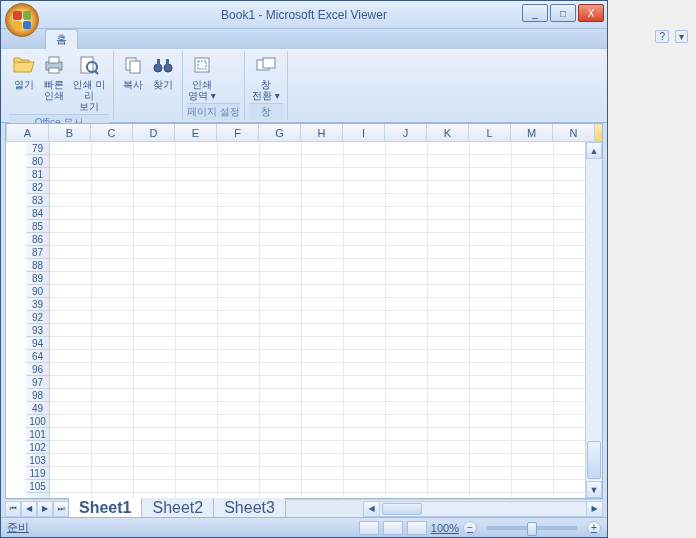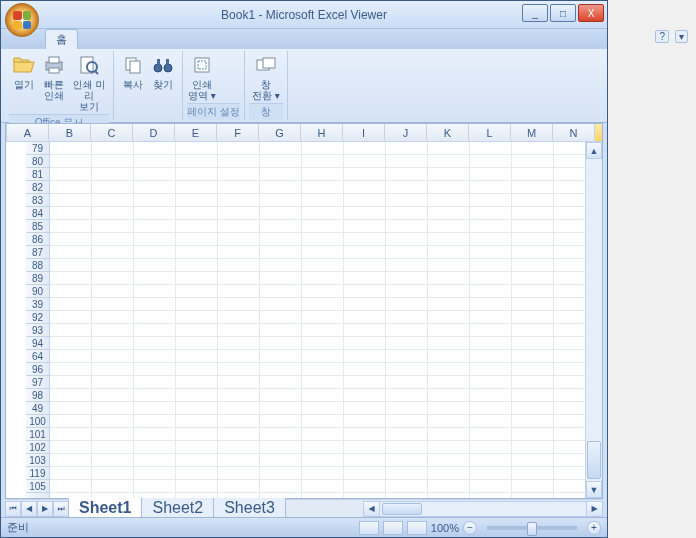--- a/index.html
+++ b/index.html
@@ -48,21 +48,21 @@
   .nav-btns{display:flex;}
   .nav-btn{width:16px;height:16px;border:1px solid #b8cdeb;background:linear-gradient(#f5f8fc,#d5e3f6);display:flex;align-items:center;justify-content:center;font-size:8px;color:#3a5a8a;}
   .stab{padding:1px 10px;font-size:16px;border:1px solid #a8c0e0;border-top:none;background:#e6eef9;color:#3a5a8a;margin-left:-1px;border-radius:0 0 3px 3px;}
   .stab.active{background:#fff;font-weight:bold;}
   .hscroll-area{flex:1;display:flex;align-items:center;justify-content:flex-end;}
   .hscroll{width:240px;height:16px;background:#e6eef9;border:1px solid #b8cdeb;display:flex;}
   .hscroll .harrow{width:16px;display:flex;align-items:center;justify-content:center;font-size:8px;color:#3a5a8a;background:linear-gradient(#f5f8fc,#d5e3f6);border-right:1px solid #b8cdeb;}
   .hscroll .harrow:last-child{border-right:none;border-left:1px solid #b8cdeb;}
   .hscroll .htrack{flex:1;position:relative;}
   .hscroll .hthumb{position:absolute;top:1px;bottom:1px;left:2px;width:40px;background:linear-gradient(#eaf2fc,#c5d9f2);border:1px solid #a8c0e0;border-radius:2px;}
-  .statusbar{height:20px;background:linear-gradient(#d5e3f6,#b8cdeb);border-top:1px solid #a0b8d8;display:flex;align-items:center;padding:0 6px;font-size:11px;color:#3a5a8a;}
+  .statusbar{height:20px;background:linear-gradient(#d5e3f6,#b8cdeb);border-top:1px solid #a0b8d8;display:flex;align-items:center;padding:0 6px;font-size:11px;color:#3a5a8a;text-decoration:underline;}
   .status-left{flex:1;}
   .status-right{display:flex;align-items:center;gap:4px;}
   .view-btn{width:20px;height:14px;border:1px solid #a8c0e0;background:linear-gradient(#f5f8fc,#d5e3f6);}
   .zoom-slider{width:90px;height:4px;background:#a8c0e0;position:relative;margin:0 6px;}
   .zoom-slider::before{content:"";position:absolute;left:50%;top:-4px;width:8px;height:12px;background:linear-gradient(#f5f8fc,#c5d9f2);border:1px solid #8aa8d0;border-radius:2px;transform:translateX(-50%);}
   .zoom-btn{width:14px;height:14px;border:1px solid #a8c0e0;background:linear-gradient(#f5f8fc,#d5e3f6);display:flex;align-items:center;justify-content:center;font-size:10px;border-radius:7px;}
   svg{display:block;}
 </style>
 </head>
 <body>

